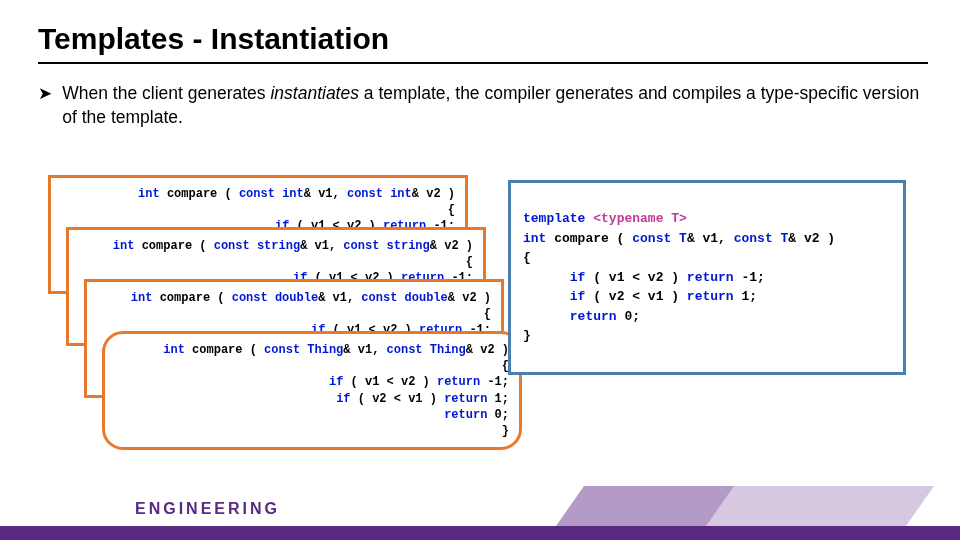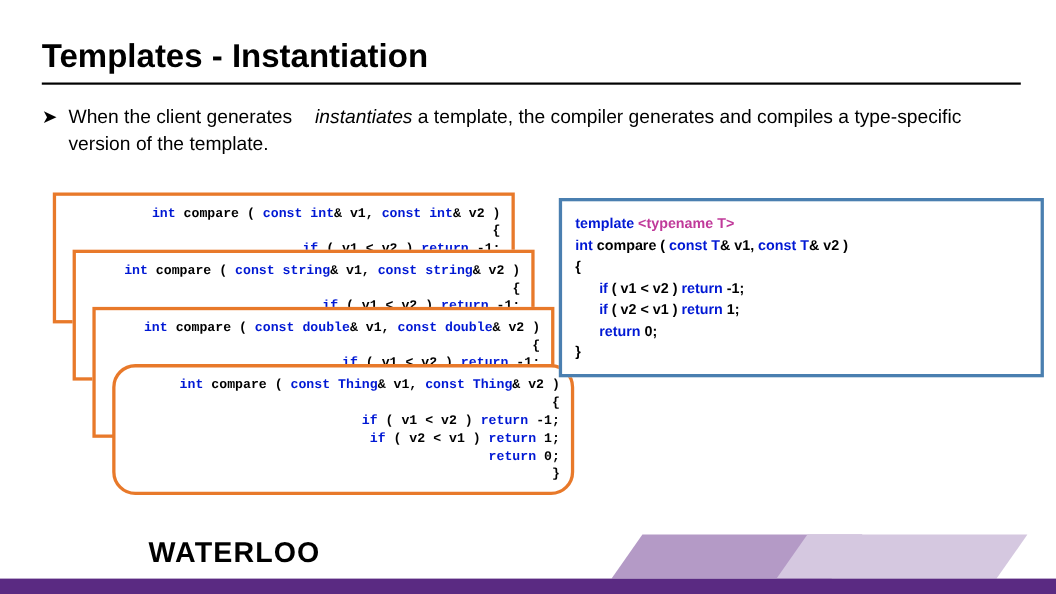--- a/index.html
+++ b/index.html
@@ -7,21 +7,21 @@
     width: 960px;
     height: 540px;
     font-family: Arial, Helvetica, sans-serif;
     background: #fff;
     position: relative;
     overflow: hidden;
   }
   .title {
     font-size: 30px;
     font-weight: bold;
-    padding: 35px 0 6px 38px;
+    padding: 22px 0 6px 38px;
     color: #000;
   }
   .title-underline {
     height: 2px;
     background: #000;
     margin: 0 0 18px 38px;
     width: 890px;
   }
   .bullet-row {
     display: flex;
@@ -29,21 +29,21 @@
     padding: 0 26px 0 38px;
     font-size: 17.5px;
     line-height: 1.35;
     color: #000;
   }
   .bullet-mark {
     font-size: 17px;
     margin-right: 10px;
     padding-top: 1px;
   }
-  .bullet-text i { font-style: italic; margin-left: 16px; }
+  .bullet-text i { font-style: italic; }
   .code-area {
     position: absolute;
     left: 48px;
     top: 175px;
     width: 445px;
     height: 290px;
     text-align: right;
   }
   .codebox {
     position: absolute;
@@ -56,28 +56,28 @@
     padding: 8px 10px;
     color: #000;
     white-space: pre;
     width: 420px;
   }
   .codebox .kw { color: #0018d4; }
   .codebox-r {
     position: absolute;
     left: 508px;
     top: 180px;
-    width: 441px;
+    width: 398px;
     background: #fff;
     border: 3px solid #4a7fb0;
-    font-family: Liberation Sans, sans-serif;
+    font-family: Liberation Mono, monospace;
     font-size: 13px;
     font-weight: bold;
     line-height: 1.5;
-    padding: 10px 12px;
+    padding: 26px 12px;
     color: #000;
     white-space: pre;
   }
   .codebox-r .kw { color: #0018d4; }
   .codebox-r .tn { color: #c03a9a; }
   .footer-logo {
     position: absolute;
     left: 135px;
     bottom: 22px;
     font-weight: bold;
@@ -151,18 +151,18 @@
 
 <div class="codebox-r"><span class="kw">template</span> <span class="tn">&lt;typename T&gt;</span>
 <span class="kw">int</span> compare ( <span class="kw">const</span> <span class="kw">T</span>&amp; v1, <span class="kw">const</span> <span class="kw">T</span>&amp; v2 )
 {
       <span class="kw">if</span> ( v1 &lt; v2 ) <span class="kw">return</span> -1;
       <span class="kw">if</span> ( v2 &lt; v1 ) <span class="kw">return</span> 1;
       <span class="kw">return</span> 0;
 }</div>
 
 <div class="footer-logo">
-  <div class="wl">WATERLOO</div>
+  <div class="eng">ENGINEERING</div>
 </div>
 
 <div class="diag1"></div>
 <div class="diag2"></div>
 <div class="purple-strip"></div>
 
 </body></html>

